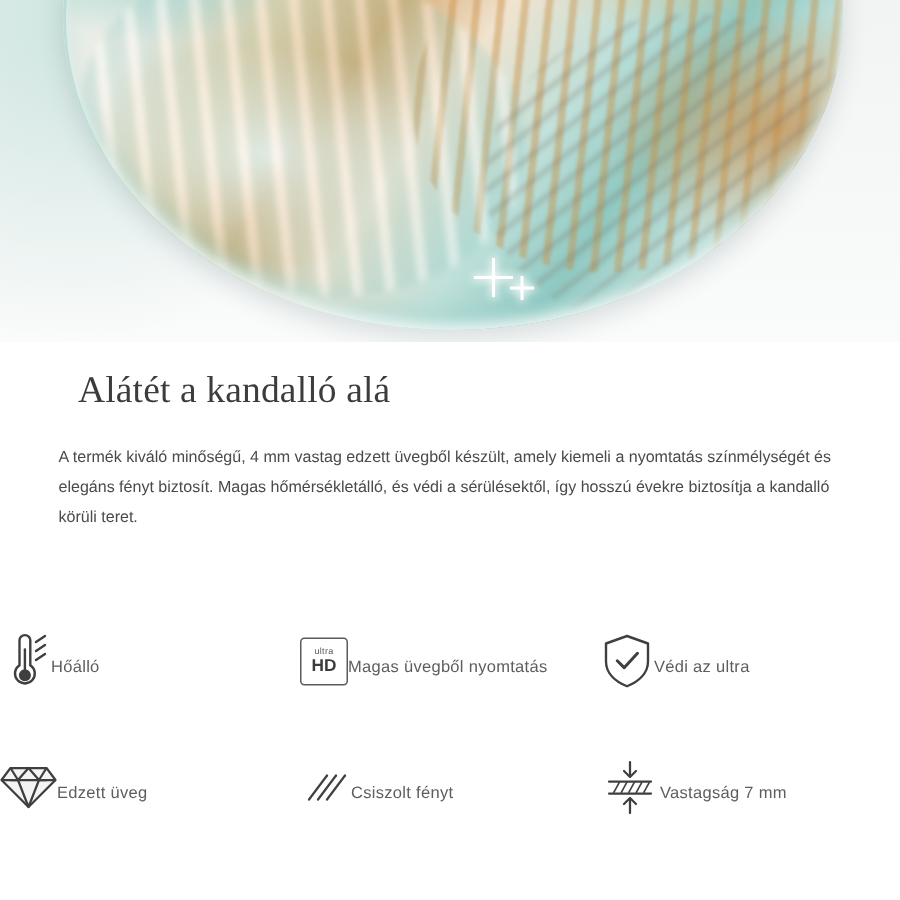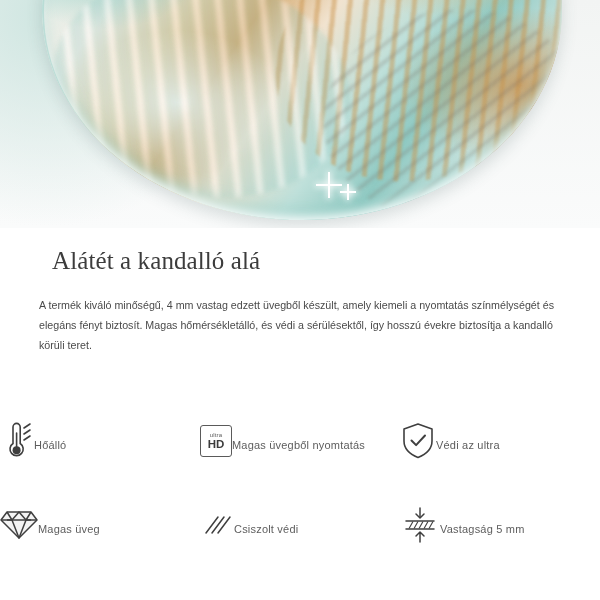--- a/index.html
+++ b/index.html
@@ -344,34 +344,34 @@
             <g fill="none" stroke="#3f3f3f" stroke-width="1.5" stroke-linejoin="round">
               <path d="M7 4 h24 l6 8 -18 18 -18 -18 Z" fill="#3f3f3f" fill-opacity="0.06"></path>
               <path d="M1 12 h36"></path>
               <path d="M7 4 l5 8 -5 0"></path>
               <path d="M31 4 l-5 8 5 0"></path>
               <path d="M12 12 l7 18 7 -18"></path>
               <path d="M12 12 l7 -8 7 8"></path>
             </g>
           </svg>
         </div>
-        <div class="feature-label">Magas üveg</div>
+        <div class="feature-label">Edzett üveg</div>
       </div>
 
       <div class="feature">
         <div class="feature-icon">
           <svg width="34" height="32" viewBox="0 0 34 32">
             <g stroke="#3f3f3f" stroke-width="1.5" stroke-linecap="round">
               <line x1="6" y1="24" x2="18" y2="8"></line>
               <line x1="12" y1="24" x2="24" y2="8"></line>
               <line x1="18" y1="24" x2="30" y2="8"></line>
             </g>
           </svg>
         </div>
-        <div class="feature-label">Csiszolt védi</div>
+        <div class="feature-label">Csiszolt fényt</div>
       </div>
 
       <div class="feature">
         <div class="feature-icon">
           <svg width="40" height="38" viewBox="0 0 40 38">
             <g stroke="#3f3f3f" stroke-width="1.5" fill="none" stroke-linecap="round">
               <line x1="20" y1="2" x2="20" y2="11"></line>
               <path d="M16 8 l4 4 4 -4" stroke-linejoin="round"></path>
               <line x1="20" y1="36" x2="20" y2="27"></line>
               <path d="M16 30 l4 -4 4 4" stroke-linejoin="round"></path>
@@ -380,19 +380,19 @@
             </g>
             <g stroke="#3f3f3f" stroke-width="1.1">
               <line x1="9" y1="22.6" x2="13" y2="15.4"></line>
               <line x1="14" y1="22.6" x2="18" y2="15.4"></line>
               <line x1="19" y1="22.6" x2="23" y2="15.4"></line>
               <line x1="24" y1="22.6" x2="28" y2="15.4"></line>
               <line x1="29" y1="22.6" x2="33" y2="15.4"></line>
             </g>
           </svg>
         </div>
-        <div class="feature-label">Vastagság 5 mm</div>
+        <div class="feature-label">Vastagság 7 mm</div>
       </div>
 
     </div>
   </div>
 
 </div>
 
 </body></html>

